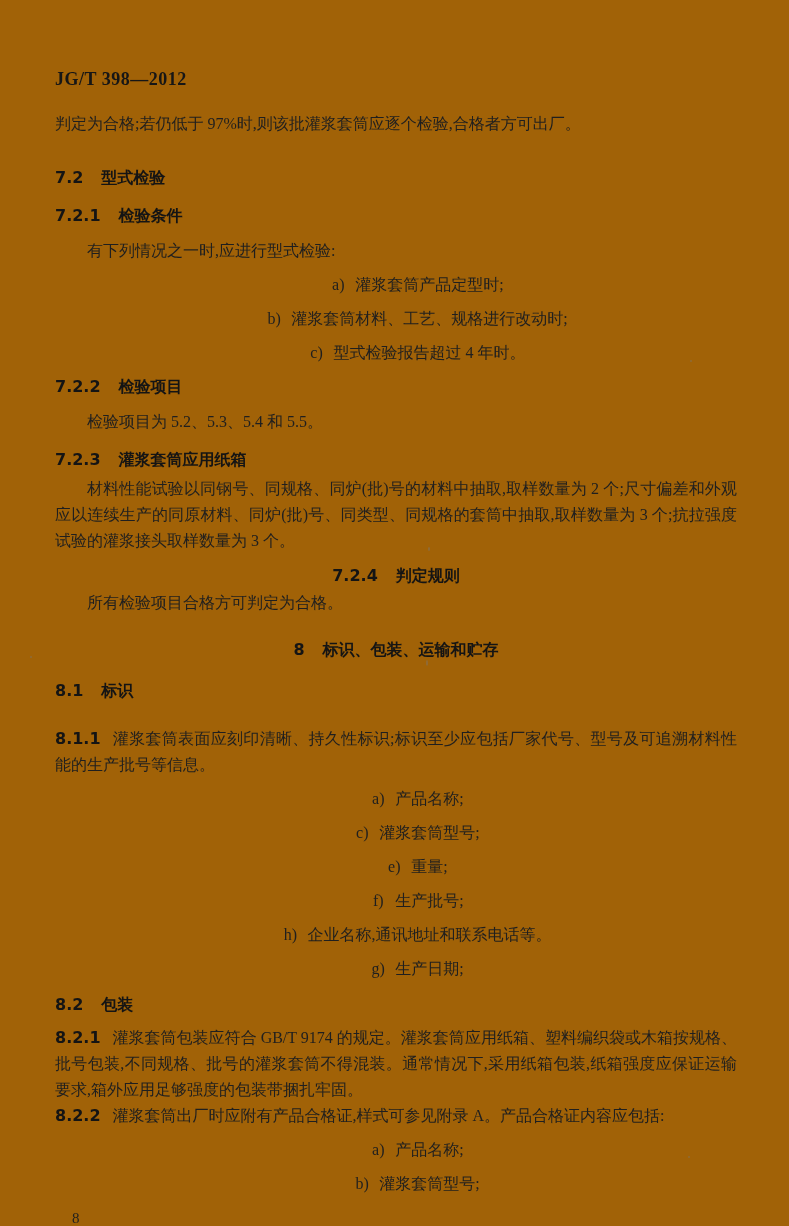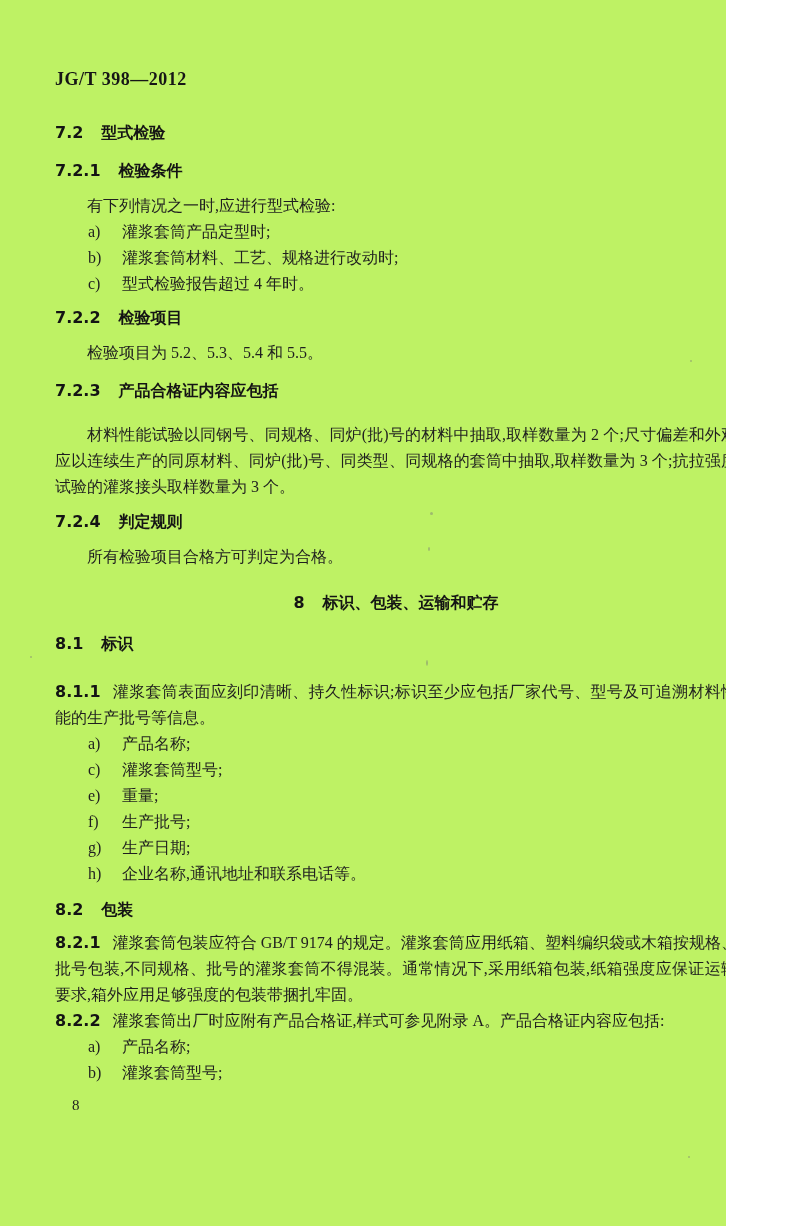--- a/index.html
+++ b/index.html
@@ -3,23 +3,23 @@
 <meta charset="utf-8">
 <style>
   * { box-sizing: border-box; }
   html, body { margin: 0; padding: 0; }
   body {
     background: #ffffff;
     font-family: "Liberation Serif", "DejaVu Serif", serif;
   }
   .page {
     position: relative;
-    width: 726px;
+    width: 789px;
     height: 1226px;
-    background: #bef264;
+    background: #a16207;
     color: #1f1f1f;
     overflow: hidden;
   }
   .content {
     position: absolute;
     left: 55px;
     top: 66px;
     width: 682px;
     font-size: 16px;
     line-height: 26px;
@@ -39,54 +39,55 @@
   .heading .hnum { margin-right: 18px; }
   .para { margin: 0; text-align: justify; }
   .para.indent { text-indent: 2em; }
   .cnum {
     font-family: "DejaVu Sans", "Liberation Sans", sans-serif;
     font-weight: bold;
     margin-right: 12px;
     color: #141414;
   }
   .list { padding-left: 33px; }
-  .list-item { margin: 0; }
+  .list-item { margin: 8px; text-align: center; }
   .list-item .letter { display: inline-block; width: 34px; }
   .page-num {
     margin-top: 6px;
     margin-left: 17px;
     font-size: 15px;
   }
   
   .p-intro    { margin-top: 19px; }
   .h-7-2      { margin-top: 28px; }
   .h-7-2-1    { margin-top: 12px; }
   .p-cond     { margin-top: 9px; }
   .h-7-2-2    { margin-top: 8px; }
   .p-items    { margin-top: 9px; }
   .h-7-2-3    { margin-top: 12px; }
-  .p-sampling { margin-top: 18px; }
-  .h-7-2-4    { margin-top: 9px; }
-  .p-judge    { margin-top: 9px; }
+  .p-sampling { margin-top: 3px; }
+  .h-7-2-4    { margin-top: 9px; text-align: center; }
+  .p-judge    { margin-top: 2px; font-family: Liberation Mono, monospace; }
   .h-8        { margin-top: 20px; text-align: center; }
   .h-8-1      { margin-top: 15px; }
   .p-8-1-1    { margin-top: 22px; }
   .h-8-2      { margin-top: 10px; }
   .p-8-2-1    { margin-top: 7px; }
   
   .speck { position: absolute; background: #777; border-radius: 50%; opacity: .45; }
 </style>
 </head>
 <body>
 
 <div class="page">
   <div class="content">
 
     <div class="doc-header">JG/T 398—2012</div>
 
+    <p class="para p-intro">判定为合格;若仍低于 97%时,则该批灌浆套筒应逐个检验,合格者方可出厂。</p>
 
     <div class="heading h-7-2">
       <span class="hnum">7.2</span><span class="htitle">型式检验</span>
     </div>
 
     <div class="heading h-7-2-1">
       <span class="hnum">7.2.1</span><span class="htitle">检验条件</span>
     </div>
 
     <p class="para indent p-cond">有下列情况之一时,应进行型式检验:</p>
@@ -103,21 +104,21 @@
       </div>
     </div>
 
     <div class="heading h-7-2-2">
       <span class="hnum">7.2.2</span><span class="htitle">检验项目</span>
     </div>
 
     <p class="para indent p-items">检验项目为 5.2、5.3、5.4 和 5.5。</p>
 
     <div class="heading h-7-2-3">
-      <span class="hnum">7.2.3</span><span class="htitle">产品合格证内容应包括</span>
+      <span class="hnum">7.2.3</span><span class="htitle">灌浆套筒应用纸箱</span>
     </div>
 
     <p class="para indent p-sampling">材料性能试验以同钢号、同规格、同炉(批)号的材料中抽取,取样数量为 2 个;尺寸偏差和外观应以连续生产的同原材料、同炉(批)号、同类型、同规格的套筒中抽取,取样数量为 3 个;抗拉强度试验的灌浆接头取样数量为 3 个。</p>
 
     <div class="heading h-7-2-4">
       <span class="hnum">7.2.4</span><span class="htitle">判定规则</span>
     </div>
 
     <p class="para indent p-judge">所有检验项目合格方可判定为合格。</p>
 
@@ -141,24 +142,24 @@
       <div class="list-item">
         <span class="letter">c)</span><span>灌浆套筒型号;</span>
       </div>
       <div class="list-item">
         <span class="letter">e)</span><span>重量;</span>
       </div>
       <div class="list-item">
         <span class="letter">f)</span><span>生产批号;</span>
       </div>
       <div class="list-item">
-        <span class="letter">g)</span><span>生产日期;</span>
+        <span class="letter">h)</span><span>企业名称,通讯地址和联系电话等。</span>
       </div>
       <div class="list-item">
-        <span class="letter">h)</span><span>企业名称,通讯地址和联系电话等。</span>
+        <span class="letter">g)</span><span>生产日期;</span>
       </div>
     </div>
 
     <div class="heading h-8-2">
       <span class="hnum">8.2</span><span class="htitle">包装</span>
     </div>
 
     <p class="para p-8-2-1">
       <span class="cnum">8.2.1</span><span>灌浆套筒包装应符合 GB/T 9174 的规定。灌浆套筒应用纸箱、塑料编织袋或木箱按规格、批号包装,不同规格、批号的灌浆套筒不得混装。通常情况下,采用纸箱包装,纸箱强度应保证运输要求,箱外应用足够强度的包装带捆扎牢固。</span>
     </p>

